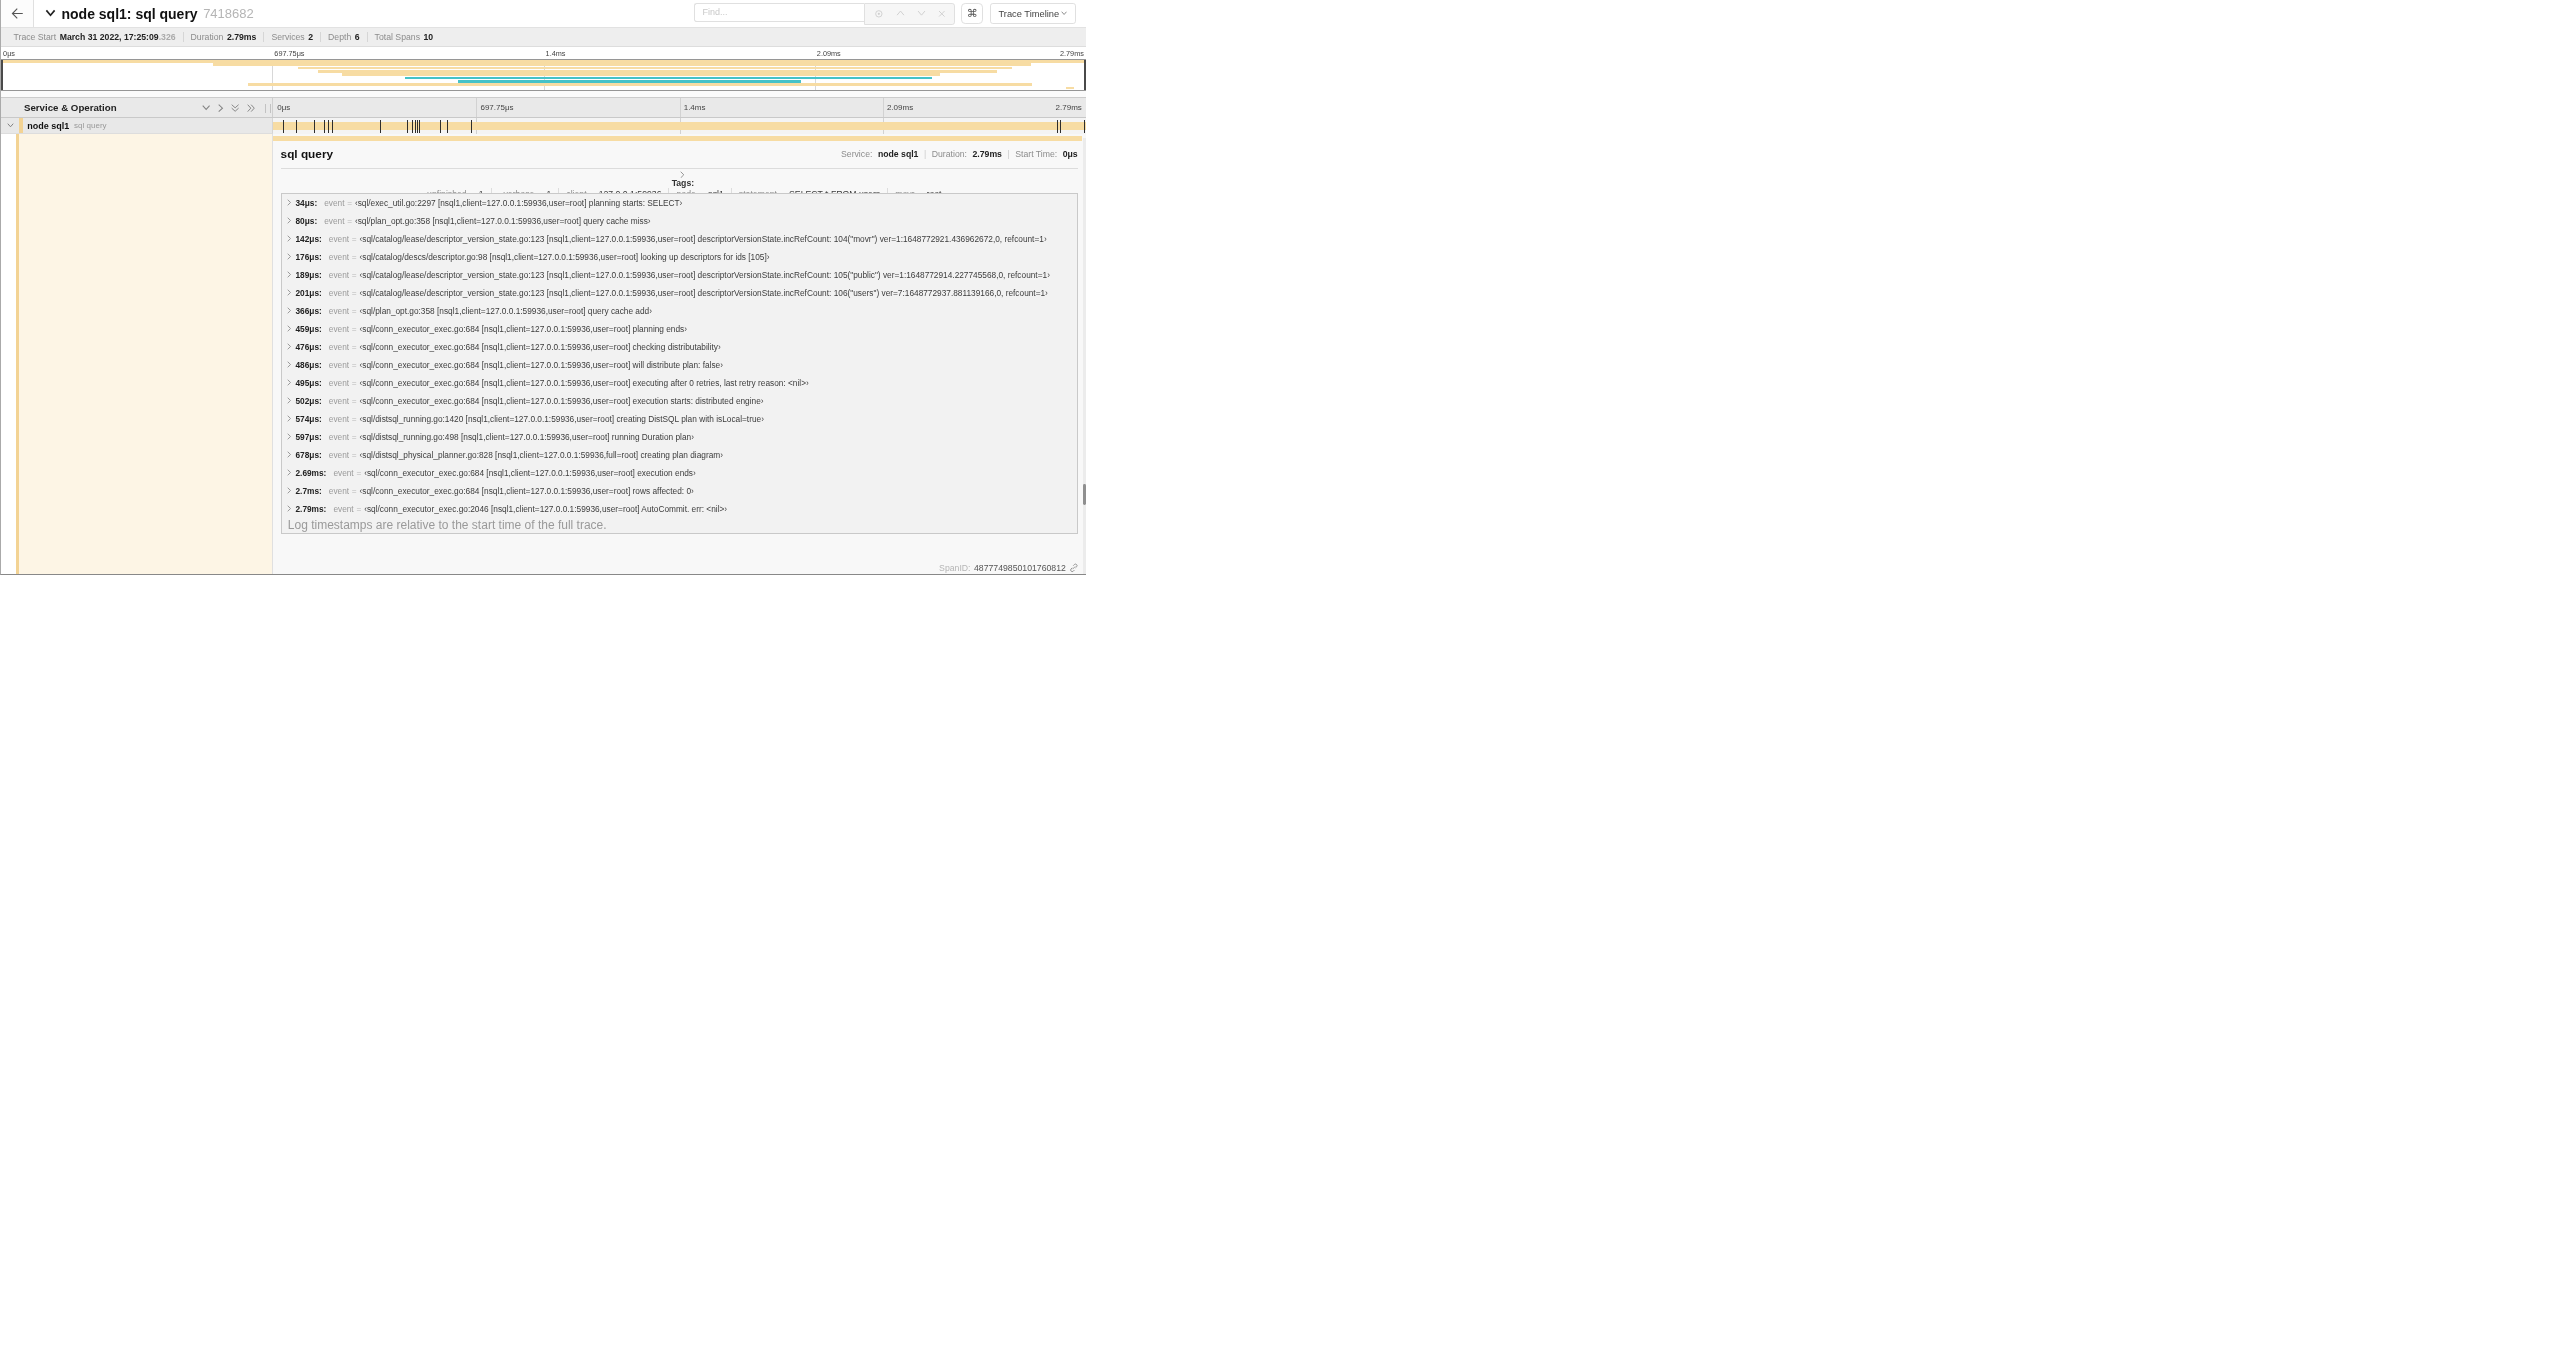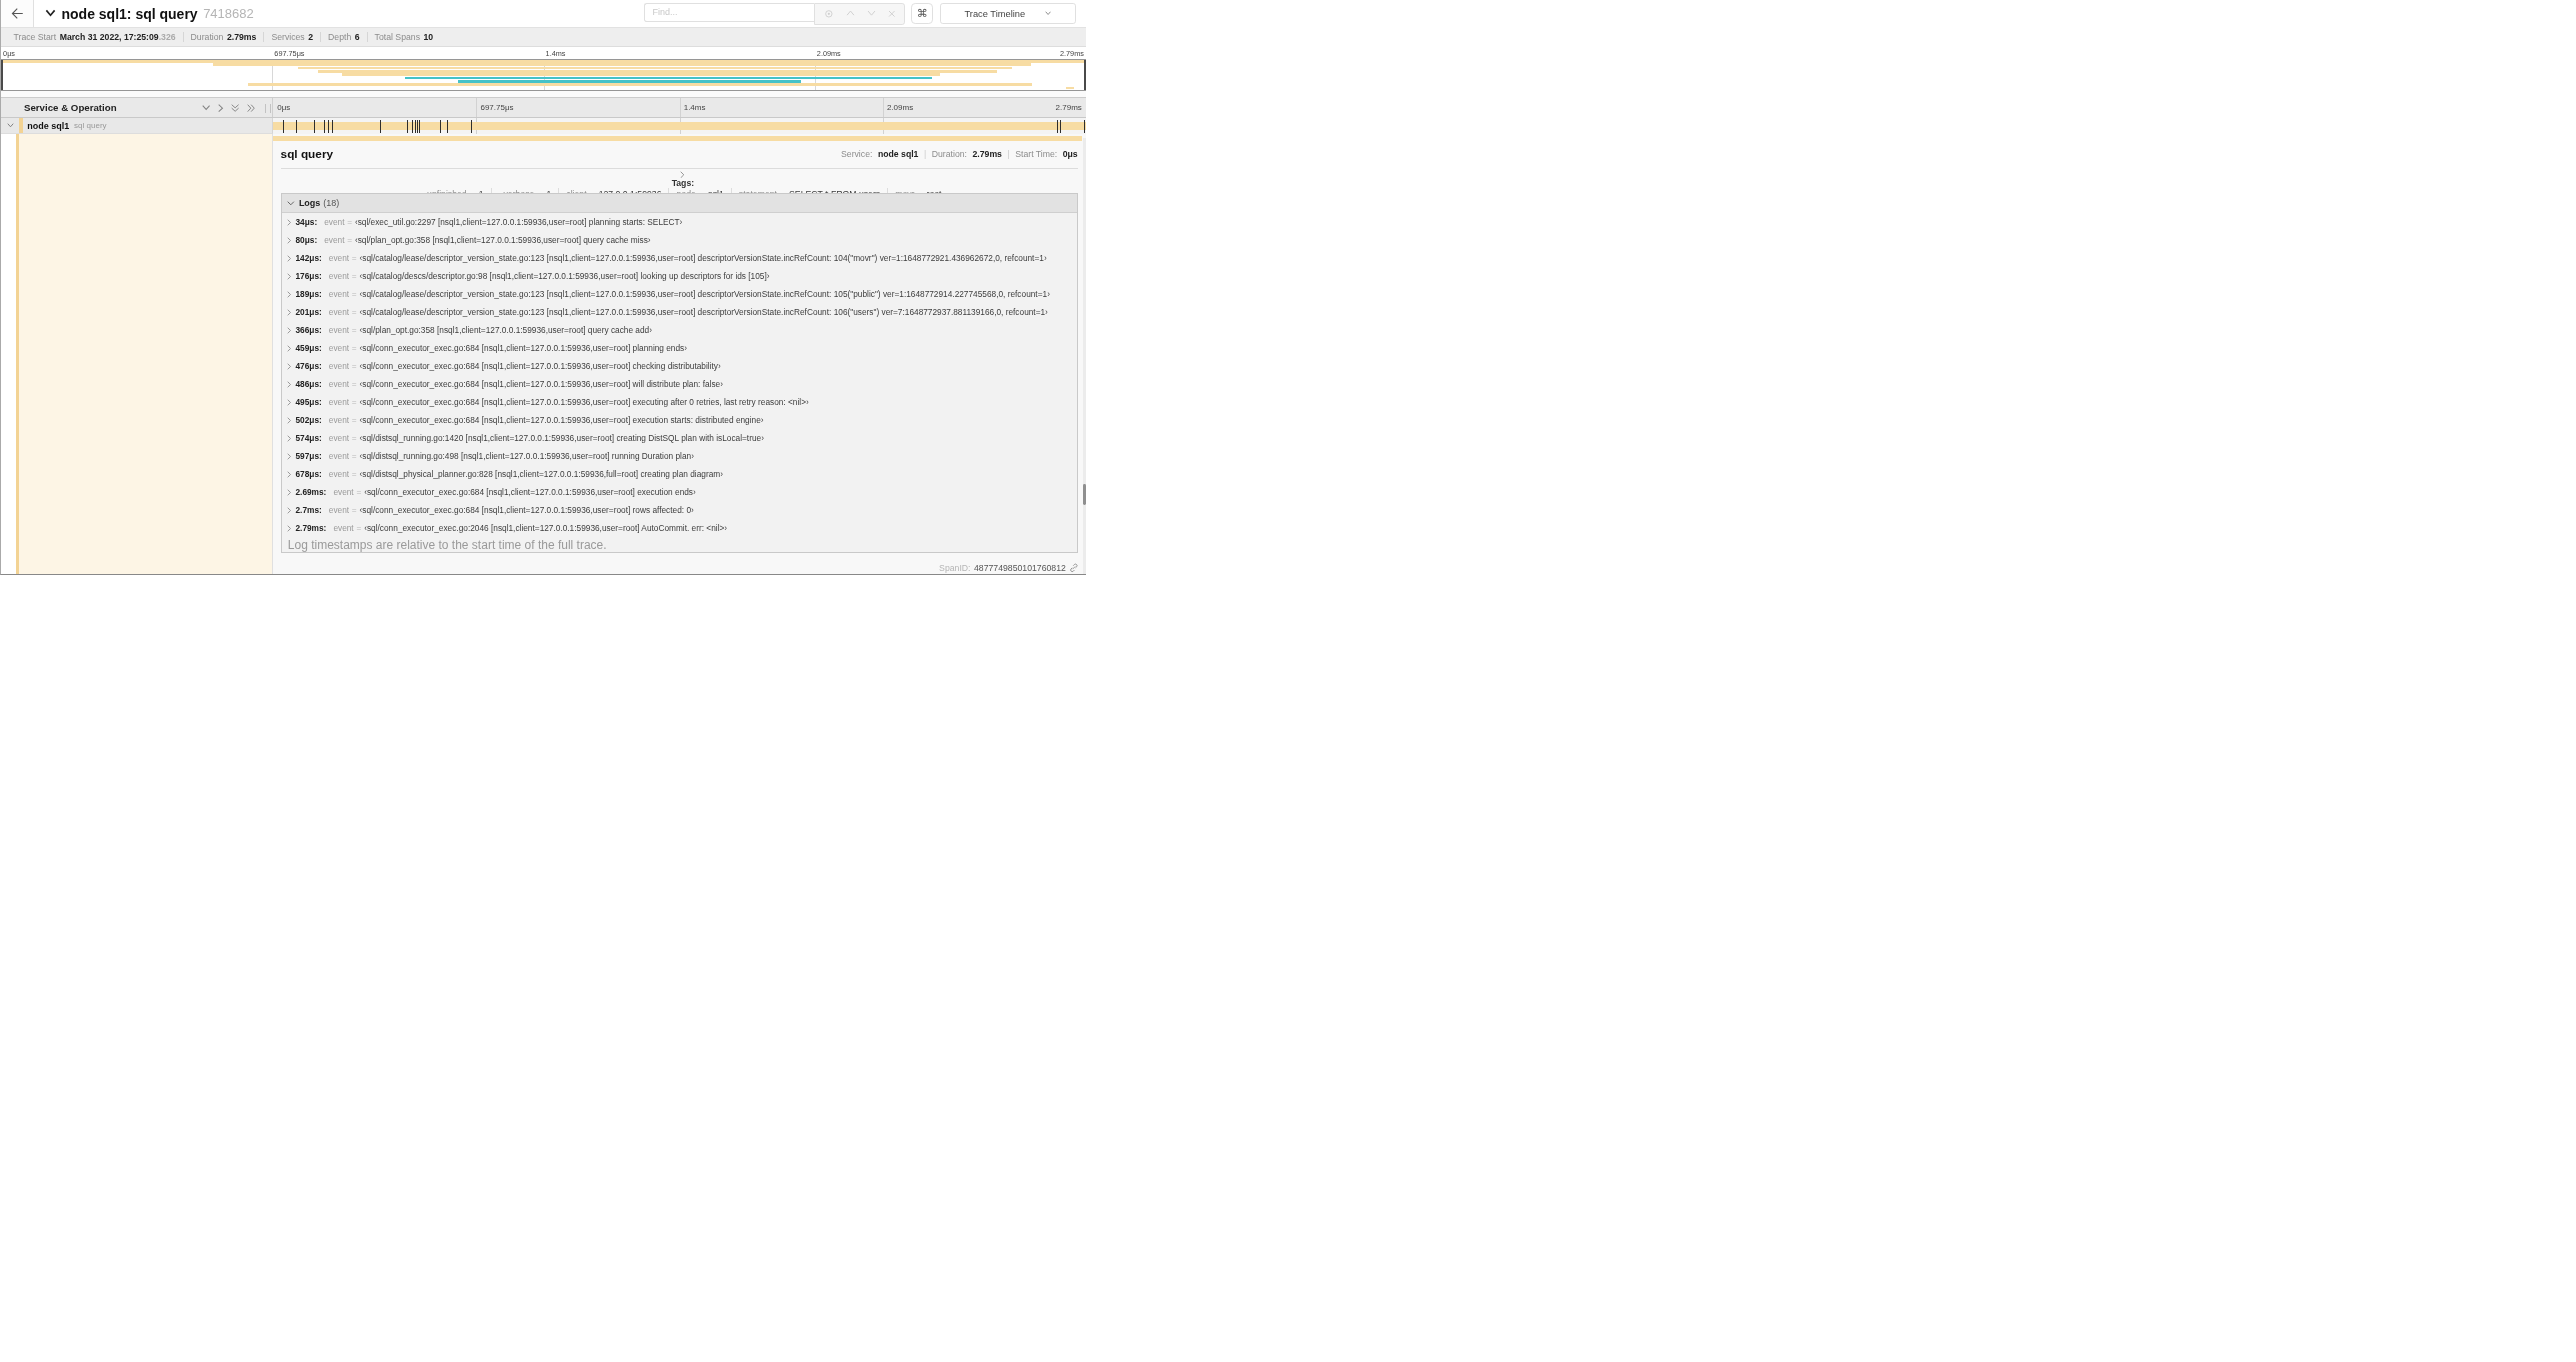--- a/index.html
+++ b/index.html
@@ -19,21 +19,21 @@
   .find-box { display:flex; height:22px; }
   .find-input { width:170px; height:19.4px; border:0.7px solid #e0e0e0; border-right:none; border-radius:2.8px 0 0 2.8px;
                 padding:0 7px; font-size:9px; color:#444; background:#fff; outline:none; }
   .find-input::placeholder { color:#c9c9c9; }
   .find-group { display:flex; align-items:center; gap:11.8px; padding:0 9px; background:#f6f6f6;
                 border:0.7px solid #e0e0e0; border-radius:0 2.8px 2.8px 0; }
   .find-group .fi { cursor:pointer; display:flex; align-items:center; }
   .cmd-btn { width:22px; height:21px; margin-left:6.2px; border:0.7px solid #e0e0e0; border-radius:4.2px; background:#fff;
              display:flex; align-items:center; justify-content:center; font-size:11px; color:#555; cursor:pointer; }
   .tt-btn { height:21px; margin-left:6.2px; border:0.7px solid #e0e0e0; border-radius:2.8px; background:#fff;
-            display:flex; align-items:center; gap:20px; padding:0 24px; font-size:9.3px; color:#444; cursor:pointer; white-space:nowrap; }
+            display:flex; align-items:center; gap:2px; padding:0 8px; font-size:9.3px; color:#444; cursor:pointer; white-space:nowrap; }
 
   
   .info-bar { height:18.7px; background:#eeeeee; border-bottom:0.7px solid #ddd; display:flex; align-items:center;
               padding-left:5.5px; font-size:8.7px; }
   .info-item { display:flex; align-items:center; gap:3.5px; padding:0 7px; border-right:0.7px solid #d6d6d6; height:10.4px; }
   .info-item:last-child { border-right:none;justify-content:flex-end; }
   .info-item .lbl { color:#8c8c8c; }
   .info-item .val { color:#222; font-weight:bold; }
   .info-item .suffix { color:#aaa; font-weight:bold; margin-left:-3.5px; }
 
@@ -358,29 +358,20 @@
             <span class="tag-val">SELECT * FROM users</span>
           </span>
           <span class="tag-item">
             <span class="tag-key">movr</span>
             <span class="tag-eq">=</span>
             <span class="tag-val">root</span>
           </span>
         </span>
     </div>
     <div class="logs-box">
-      <div class="logs-header">
-        <span>
-          <svg width="7.6" height="4.8" viewBox="0 0 11 7">
-              <path d="M1 1 L5.5 5.5 L10 1" stroke="#555" stroke-width="1.3" fill="none"></path>
-            </svg>
-        </span>
-        <span class="logs-title">Logs</span>
-        <span class="logs-count">(18)</span>
-      </div>
       <div id="logs-rows">
           <div class="log-row">
             <span class="log-chev">
               <svg width="4.2" height="7" viewBox="0 0 6 10">
                 <path d="M1 1 L5 5 L1 9" stroke="#888" stroke-width="1.2" fill="none"></path>
               </svg>
             </span>
             <span class="log-time">34μs:</span>
             <span class="log-key">event</span>
             <span class="log-eq">=</span>

